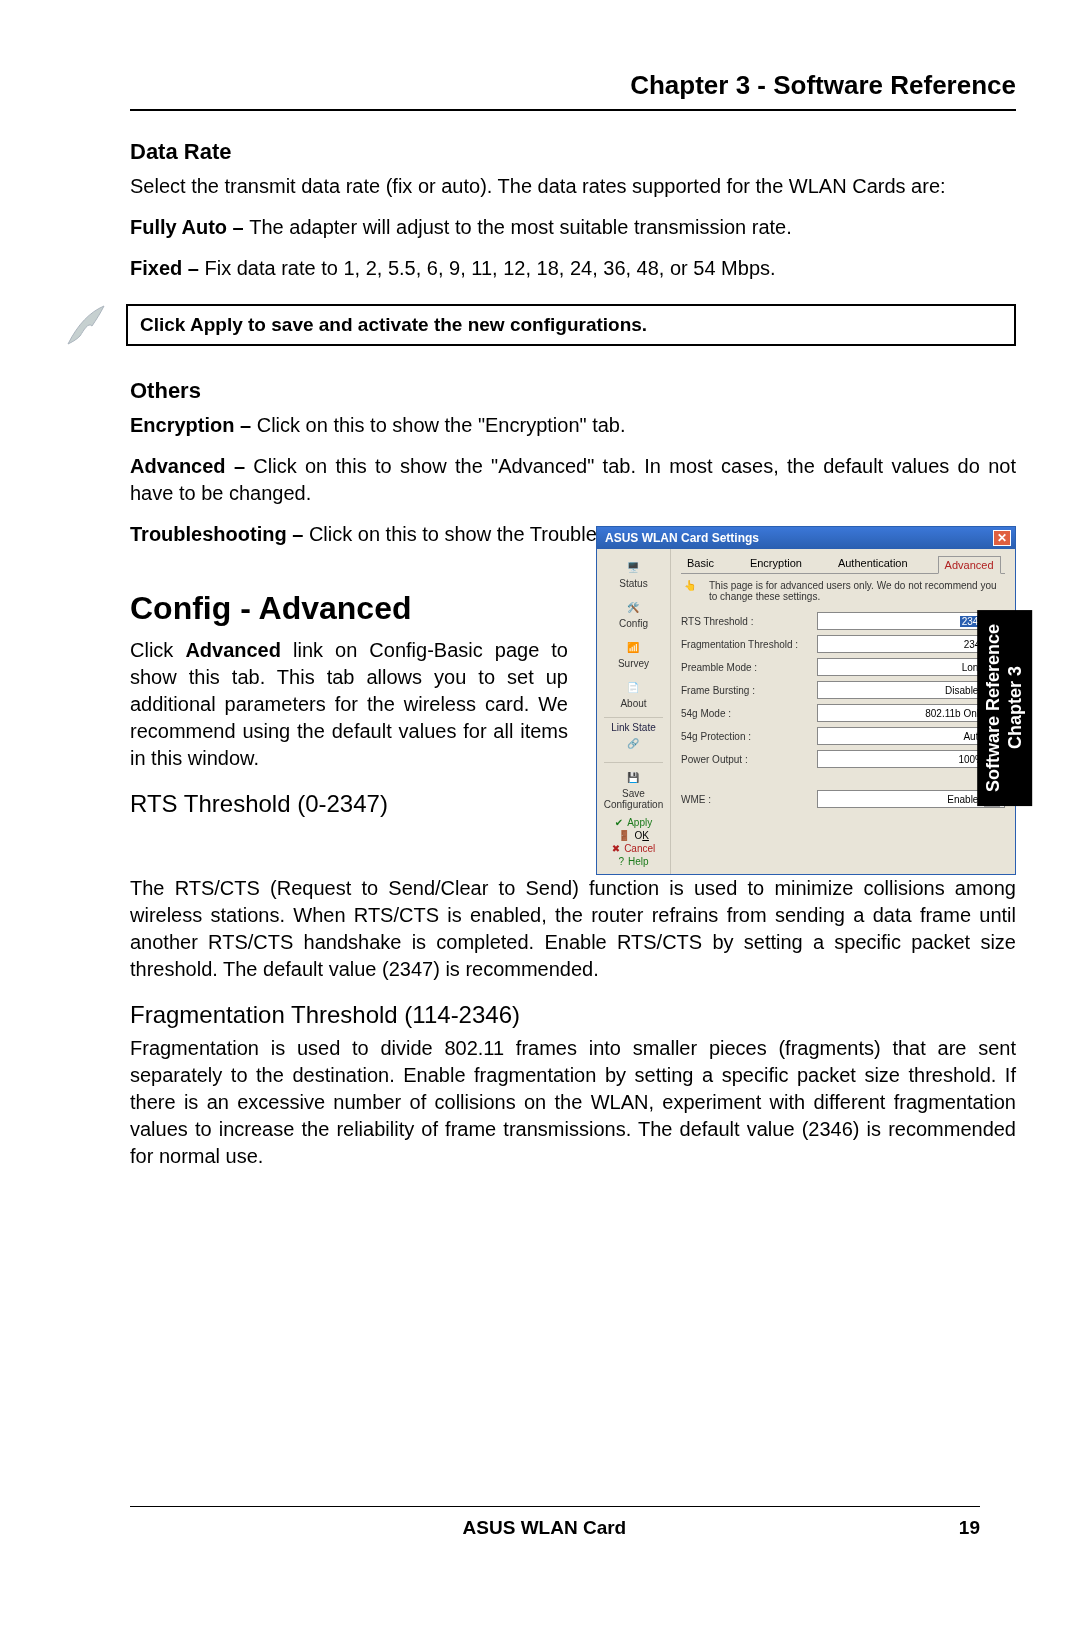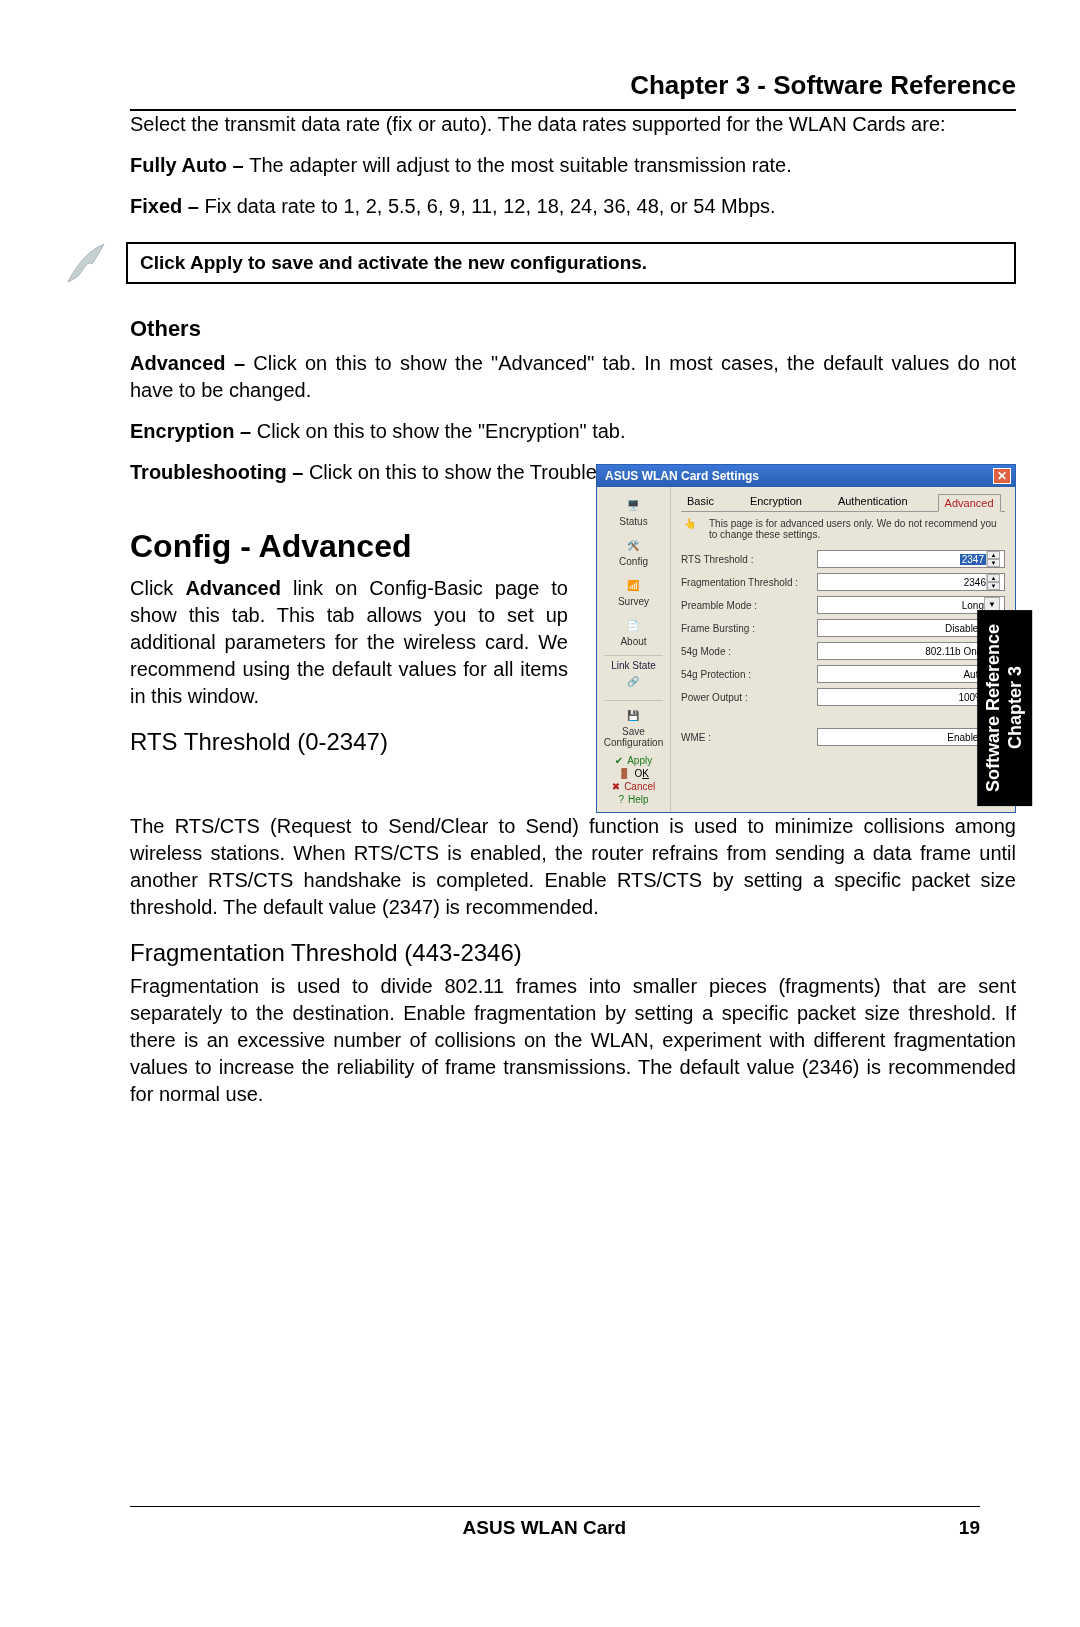--- a/index.html
+++ b/index.html
@@ -176,43 +176,44 @@
   .drop-arrow { width: 16px; height: 16px; border: 1px solid #aaa; background: #eee; text-align: center; line-height: 14px; font-size: 8px; }
   .gap { height: 12px; }
 </style>
 </head>
 <body>
 
 <div class="page">
   <div class="chapter-title">Chapter 3 - Software Reference</div>
   <hr class="rule">
 
+  <div class="section-h3">Data Rate</div>
   <div class="body">Select the transmit data rate (fix or auto). The data rates supported for the WLAN Cards are:</div>
   <div class="body">
     <b>Fully Auto – </b><span>The adapter will adjust to the most suitable transmission rate.</span>
   </div>
   <div class="body">
     <b>Fixed – </b><span>Fix data rate to 1, 2, 5.5, 6, 9, 11, 12, 18, 24, 36, 48, or 54 Mbps.</span>
   </div>
 
   <div class="note-row">
     <div class="note-icon">
       <svg viewBox="0 0 50 50">
           <path d="M8 44 C18 24 30 12 44 6 C40 14 36 20 32 26 C28 22 24 30 20 36 C16 40 12 42 8 44 Z" fill="#9aa" stroke="#678" stroke-width="1"></path>
         </svg>
     </div>
     <div class="note-box">Click Apply to save and activate the new configurations.</div>
   </div>
 
   <div class="section-h3">Others</div>
   <div class="body">
+    <b>Encryption – </b><span>Click on this to show the "Encryption" tab.</span>
+  </div>
+  <div class="body">
     <b>Advanced – </b><span>Click on this to show the "Advanced" tab. In most cases, the default values do not have to be changed.</span>
-  </div>
-  <div class="body">
-    <b>Encryption – </b><span>Click on this to show the "Encryption" tab.</span>
   </div>
   <div class="body">
     <b>Troubleshooting – </b><span>Click on this to show the Troubleshooting utility.</span>
   </div>
 
   <div class="two-col">
     <div class="left-col">
       <div class="h2">Config - Advanced</div>
       <div class="body">
         <span>Click </span><b>Advanced</b><span> link on Config-Basic page to show this tab. This tab allows you to set up additional parameters for the wireless card. We recommend using the default values for all items in this window.</span>
@@ -344,21 +345,21 @@
               <span>Enabled</span>
               <div class="drop-arrow">▼</div>
             </div>
           </div>
         </div>
       </div>
     </div>
   </div>
 
   <div class="body">The RTS/CTS (Request to Send/Clear to Send) function is used to minimize collisions among wireless stations. When RTS/CTS is enabled, the router refrains from sending a data frame until another RTS/CTS handshake is completed. Enable RTS/CTS by setting a specific packet size threshold. The default value (2347) is recommended.</div>
-  <div class="sub-h">Fragmentation Threshold (443-2346)</div>
+  <div class="sub-h">Fragmentation Threshold (114-2346)</div>
   <div class="body">Fragmentation is used to divide 802.11 frames into smaller pieces (fragments) that are sent separately to the destination. Enable fragmentation by setting a specific packet size threshold. If there is an excessive number of collisions on the WLAN, experiment with different fragmentation values to increase the reliability of frame transmissions. The default value (2346) is recommended for normal use.</div>
 
   <div class="side-tab">
     <span>Software Reference</span><br><span>Chapter 3</span>
   </div>
 
   <div class="footer">
     <hr class="thin">
     <div class="footer-line">
       <span></span>

